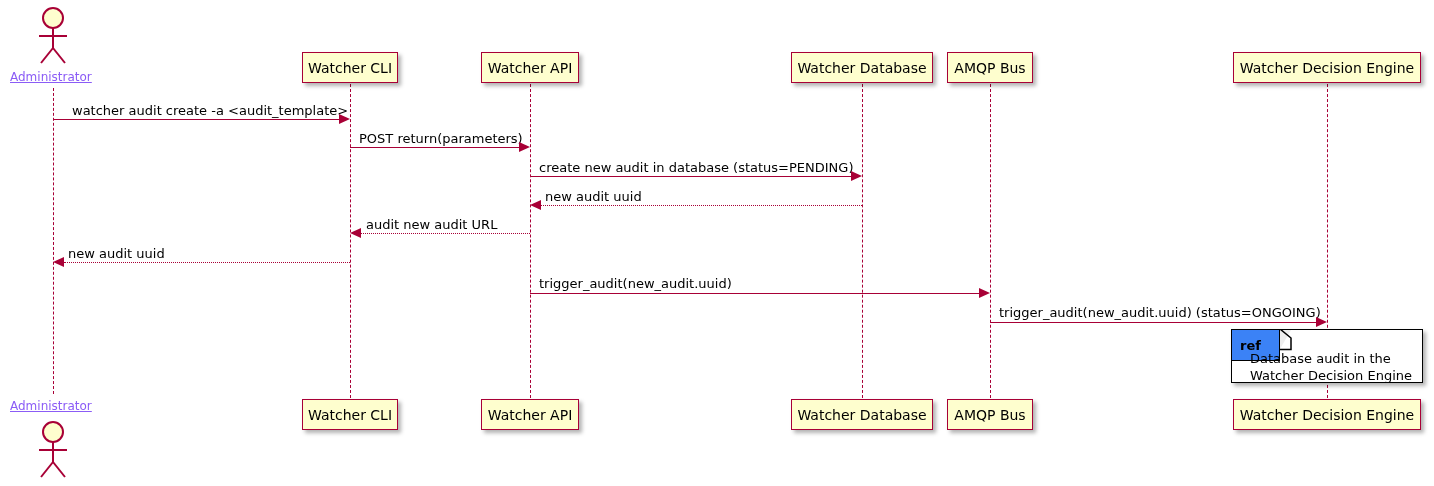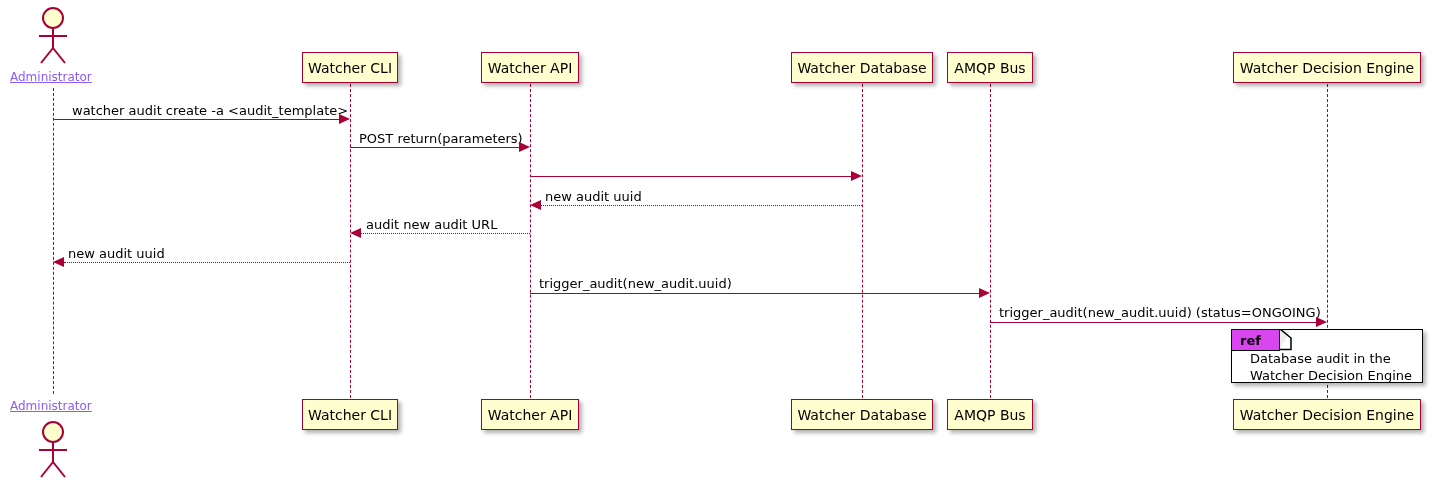--- a/index.html
+++ b/index.html
@@ -81,22 +81,22 @@
     position: absolute;
     box-sizing: border-box;
     background: #FFFFFF;
     border: 1.5px solid #000000;
     box-shadow: 3px 3px 4px rgba(0,0,0,0.30);
   }
   .ref-tab {
     position: absolute;
     left: 0;
     top: 0;
-    height: 21px;
-    background: #d946ef;
+    height: 31px;
+    background: #3b82f6;
     border-right: 1.5px solid #000000;
     border-bottom: 1.5px solid #000000;
     font-size: 13px;
     font-weight: bold;
     color: #000000;
     display: flex;
     align-items: center;
     padding-left: 8px;
     box-sizing: border-box;
   }
@@ -158,20 +158,21 @@
   </div>
 
   <div class="msg-label" style="left:62px; top:104px;margin-left:10px;">watcher audit create -a &lt;audit_template&gt;</div>
   <div class="msg-line" style="left:53px; top:119px; width:286px;"></div>
   <div class="arrow-head right" style="left:339px; top:114px;"></div>
 
   <div class="msg-label" style="left:359px; top:132px;">POST return(parameters)</div>
   <div class="msg-line" style="left:350px; top:147px; width:169px;"></div>
   <div class="arrow-head right" style="left:519px; top:142px;"></div>
 
+  <div class="msg-label" style="left:539px; top:161px;">create new audit in database (status=PENDING)</div>
   <div class="msg-line" style="left:530px; top:176px; width:321px;"></div>
   <div class="arrow-head right" style="left:851px; top:171px;"></div>
 
   <div class="msg-label" style="left:545px; top:190px;">new audit uuid</div>
   <div class="msg-line dotted" style="left:541px; top:205px; width:321px;"></div>
   <div class="arrow-head left" style="left:530px; top:200px;"></div>
 
   <div class="msg-label" style="left:366px; top:218px;">audit new audit URL</div>
   <div class="msg-line dotted" style="left:361px; top:233px; width:169px;"></div>
   <div class="arrow-head left" style="left:350px; top:228px;"></div>

